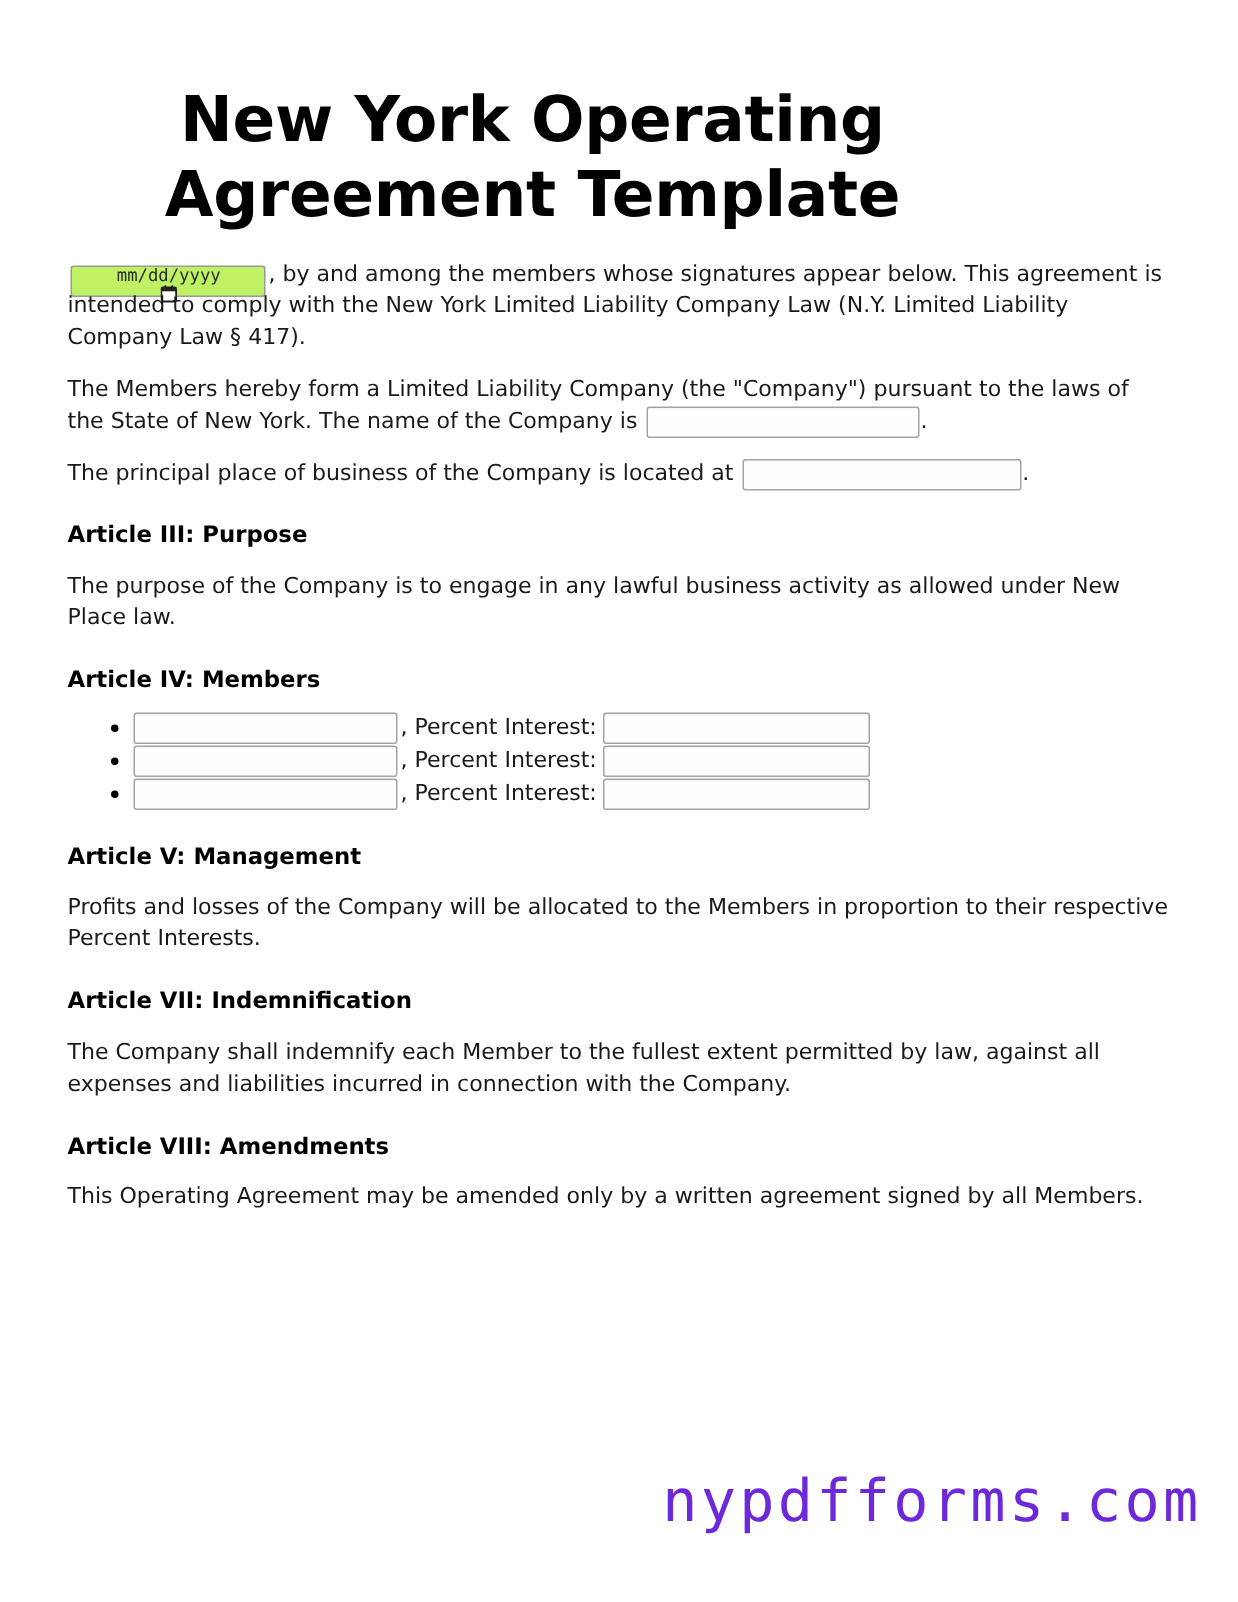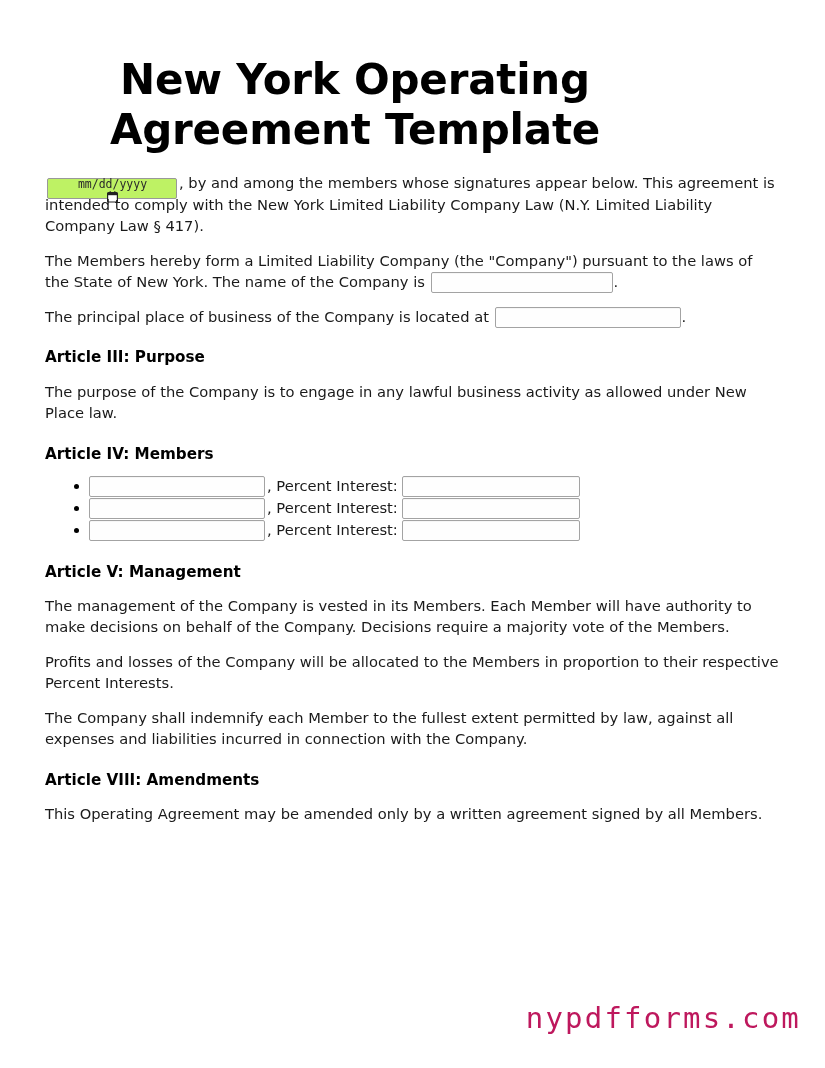--- a/index.html
+++ b/index.html
@@ -144,25 +144,25 @@
 
   .period {
     font-size: 14.7px;
     color: #1a1a1a;
   }
 
   
   .watermark {
     position: absolute;
     right: 24px;
-    bottom: 33px;
+    bottom: 44px;
     font-family: "DejaVu Sans Mono", "Liberation Mono", monospace;
-    font-size: 29px;
+    font-size: 39px;
     letter-spacing: 2.2px;
-    color: #be185d;
+    color: #6d28d9;
     white-space: nowrap;
     user-select: none;
   }
 </style>
 </head>
 <body>
 
 <div class="page">
 
   <h1 class="doc-title">New York Operating Agreement Template</h1>
@@ -209,24 +209,24 @@
     </li>
     <li class="member-row">
       <span class="bullet"></span>
       <input class="txt-input in-member" type="text" value="" style="">
       <span class="sep">, Percent Interest:</span>
       <input class="txt-input in-percent" type="text" value="" style="">
     </li>
   </ul>
 
   <h2 class="article-heading">Article V: Management</h2>
-  <p class="para tight">The management of the Company is vested in its Members. Each Member will have authority to make decisions on behalf of the Company. Decisions require a majority vote of the Members.</p>
 
   <p class="para tight">Profits and losses of the Company will be allocated to the Members in proportion to their respective Percent Interests.</p>
 
+  <h2 class="article-heading">Article VII: Indemnification</h2>
   <p class="para tight">The Company shall indemnify each Member to the fullest extent permitted by law, against all expenses and liabilities incurred in connection with the Company.</p>
 
   <h2 class="article-heading">Article VIII: Amendments</h2>
   <p class="para tight">This Operating Agreement may be amended only by a written agreement signed by all Members.</p>
 
 </div>
 
 <div class="watermark">nypdfforms.com</div>
 
 </body></html>

